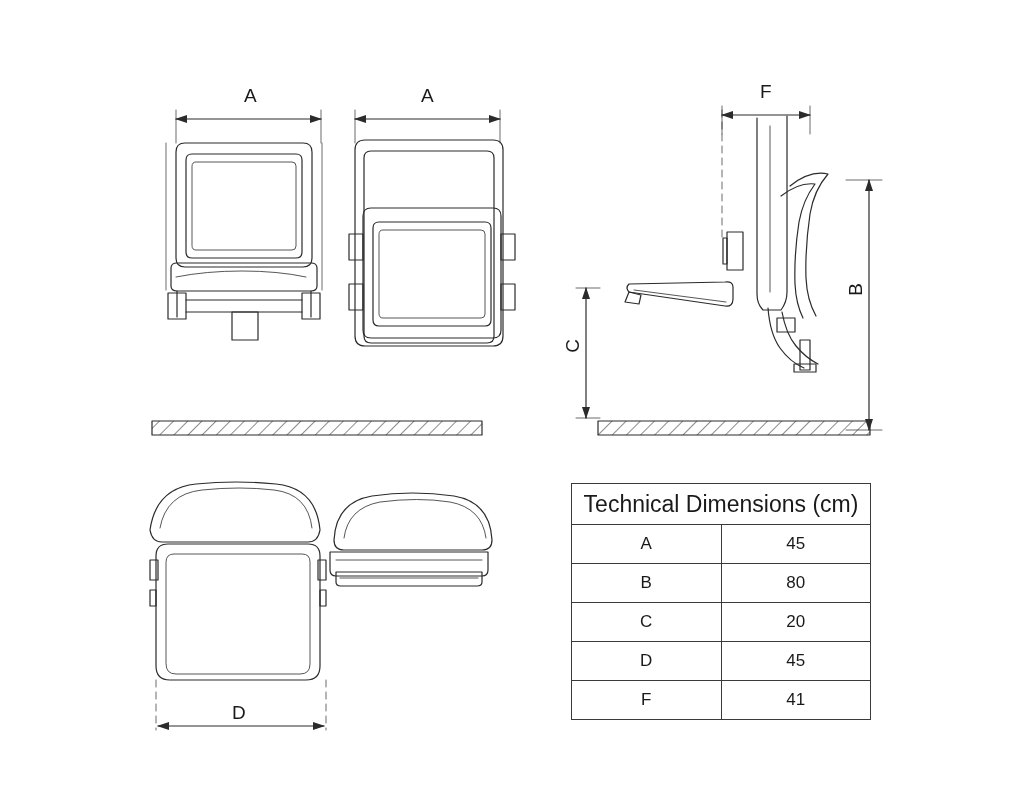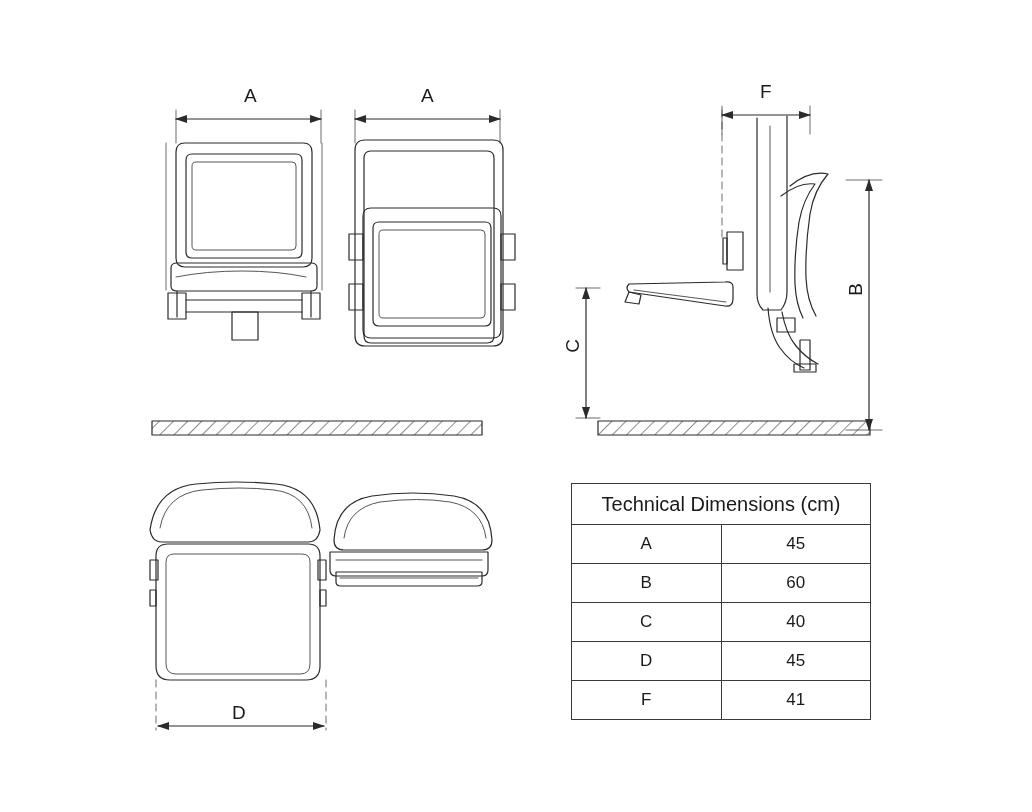--- a/index.html
+++ b/index.html
@@ -51,21 +51,21 @@
   }
   #spec-table th, #spec-table td {
     border: 1px solid #3a3a3a;
     text-align: center;
     font-weight: normal;
     color: #1a1a1a;
     height: 38px;
     padding: 0;
   }
   #spec-table th {
-    font-size: 20px;
+    font-size: 23px;
     height: 40px;
     text-align: center;
   }
   #spec-table td.key { width: 50%; }
   #spec-table td.val { width: 50%; }
 </style>
 </head>
 <body>
 
 <div id="stage">
@@ -238,25 +238,25 @@
         <th colspan="2">Technical Dimensions (cm)</th>
       </tr>
     </thead>
     <tbody>
       <tr>
         <td class="key">A</td>
         <td class="val">45</td>
       </tr>
       <tr>
         <td class="key">B</td>
-        <td class="val">60</td>
+        <td class="val">80</td>
       </tr>
       <tr>
         <td class="key">C</td>
-        <td class="val">40</td>
+        <td class="val">20</td>
       </tr>
       <tr>
         <td class="key">D</td>
         <td class="val">45</td>
       </tr>
       <tr>
         <td class="key">F</td>
         <td class="val">41</td>
       </tr>
     </tbody>

